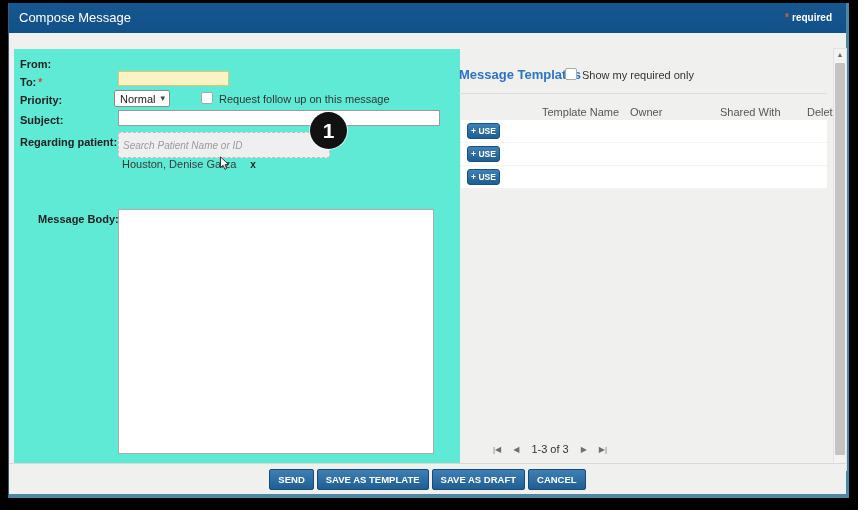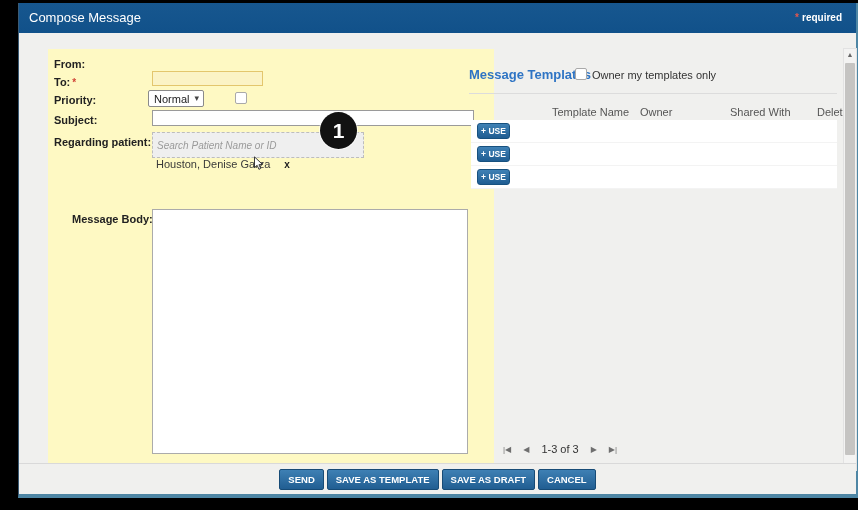--- a/index.html
+++ b/index.html
@@ -1,26 +1,26 @@
 <!DOCTYPE html>
 <html><head>
 <meta charset="utf-8">
 <style>
   * { margin:0; padding:0; box-sizing:border-box; }
   html,body { width:858px; height:510px; background:#000; font-family:"Liberation Sans", sans-serif; overflow:hidden; }
-  .dialog { position:absolute; left:18px; top:3px; width:841px; height:495px; background:#f0f0ee;
+  .dialog { position:absolute; left:8px; top:3px; width:841px; height:495px; background:#f0f0ee;
             border-right:3px solid #4e86a4; border-bottom:4px solid #4e86a4; border-left:1px solid #3a5a74; }
   .titlebar { position:absolute; left:0; top:0; width:100%; height:30px;
               background:linear-gradient(#17578f,#11518a); color:#fff; }
   .titlebar .title { position:absolute; left:10px; top:7px; font-size:13px; }
   .titlebar .required-note { position:absolute; right:14px; top:9px; font-size:10px; font-weight:bold; color:#fff; }
   .titlebar .required-note .star { color:#e2574f; margin-right:3px; font-weight:bold; }
 
   
-  .left-panel { position:absolute; left:5px; top:46px; width:446px; height:414px; background:#fef9c3;margin-left:24px; }
+  .left-panel { position:absolute; left:5px; top:46px; width:446px; height:414px; background:#5eead4; }
   .flabel { position:absolute; font-size:11px; font-weight:bold; color:#222; }
   .red-star { color:#d04437; font-weight:bold; font-size:10px; margin-left:2px; }
   .to-input { position:absolute; left:104px; top:22px; width:111px; height:15px;
               background:#fbf3c5; border:1px solid #e3c66d; font-size:11px; padding:0 3px; }
   .select-box { position:absolute; left:100px; top:41px; width:56px; height:17px; background:#fff;
                 border:1px solid #8a8a8a; border-radius:2px; font-size:11px; color:#222; cursor:default; }
   .select-box .sel-val { position:absolute; left:5px; top:2px; }
   .select-box .chev { position:absolute; right:4px; top:2px; font-size:9px; color:#444; }
   .checkbox { position:absolute; width:12px; height:12px; background:#fff; border:1px solid #a9a9a9; border-radius:2px; }
   .cb-followup { left:187px; top:43px; }
@@ -88,20 +88,21 @@
 
     <span class="flabel" style="left:6px; top:27px;"><span>To:</span><span class="red-star">*</span></span>
     <input class="to-input" type="text" value="" style="">
 
     <span class="flabel" style="left:6px; top:45px;">Priority:</span>
     <div class="select-box">
       <span class="sel-val">Normal</span>
       <span class="chev">▾</span>
     </div>
     <div class="checkbox cb-followup"></div>
+    <span class="followup-label">Request follow up on this message</span>
 
     <span class="flabel" style="left:6px; top:65px;">Subject:</span>
     <input class="subject-input" type="text" value="" style="">
 
     <span class="flabel" style="left:6px; top:87px;">Regarding patient:</span>
     <input class="regarding-input" type="text" placeholder="Search Patient Name or ID" style="">
 
     <div class="patient-line">
       <span>Houston, Denise Garza</span><span class="patient-x">x</span>
       <svg class="cursor-icon" viewBox="0 0 13 18">
@@ -110,21 +111,21 @@
     </div>
 
     <span class="flabel" style="left:6px; top:164px;padding-left:18px;">Message Body:</span>
     <textarea class="msgbody-area" style=""></textarea>
   </div>
 
   <div class="annotation-1">1</div>
 
   <span class="mt-title">Message Templates</span>
   <div class="checkbox cb-mytemplates" style="position:absolute;"></div>
-  <span class="mt-filter-label">Owner my templates only</span>
+  <span class="mt-filter-label">Show my required only</span>
   <div class="mt-divider"></div>
 
   <span class="mt-header hdr-template">Template Name</span>
   <span class="mt-header hdr-owner">Owner</span>
   <span class="mt-header hdr-shared">Shared With</span>
   <span class="mt-header hdr-delete">Delete</span>
 
   <div class="mt-rows">
     <div class="mt-row">
       <span class="use-btn">+ USE</span>

